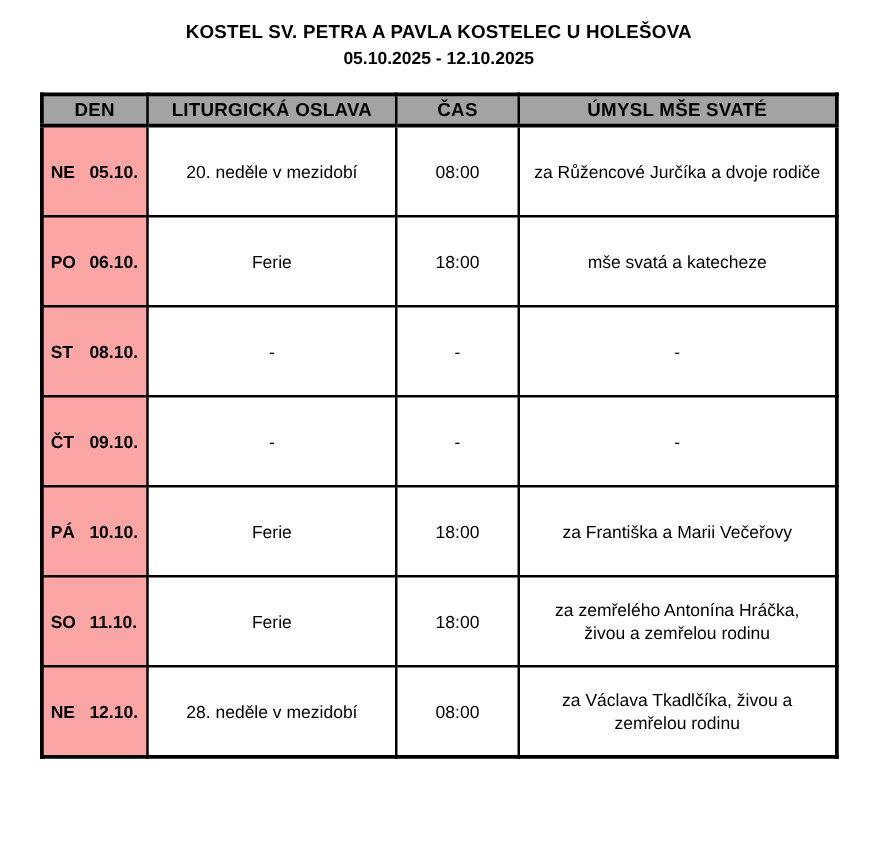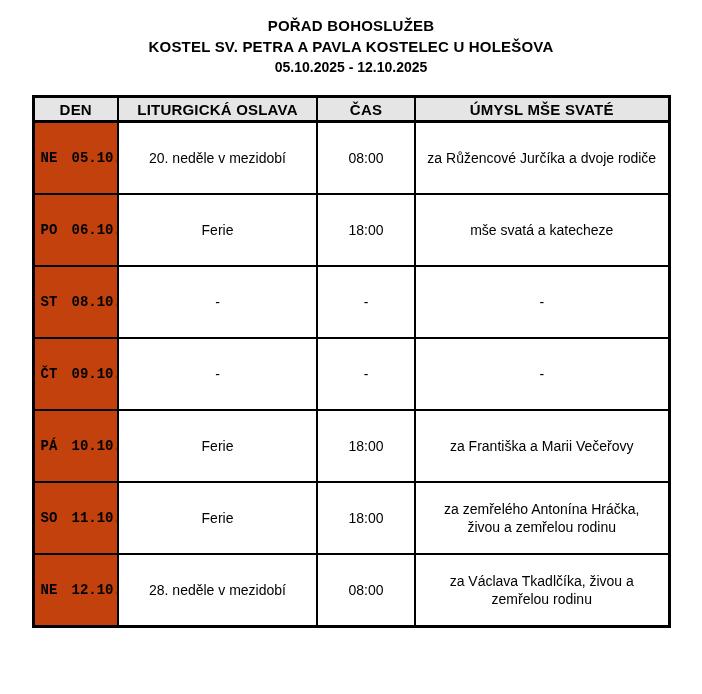--- a/index.html
+++ b/index.html
@@ -30,21 +30,21 @@
     font-weight: bold;
   }
   table.schedule {
     border-collapse: collapse;
     table-layout: fixed;
     width: 636px;
     margin: 17px auto 0 auto;
     border: 3px solid #000000;
   }
   table.schedule th {
-    background: #e5e5e5;
+    background: #a3a3a3;
     border: 2px solid #000000;
     border-bottom: 3px solid #000000;
     font-size: 15px;
     font-weight: bold;
     height: 20px;
     padding: 1px 2px;
     text-align: center;
     vertical-align: middle;
     letter-spacing: 0.2px;
   }
@@ -52,42 +52,40 @@
     border: 2px solid #000000;
     font-size: 14px;
     height: 66px;
     text-align: center;
     vertical-align: middle;
     padding: 2px 6px;
     white-space: pre-line;
     line-height: 18px;
   }
   td.day-cell {
-    background: #c2410c;
+    background: #fca5a5;
     font-weight: bold;
     font-size: 15px;
     padding: 2px 2px 2px 3px;
     white-space: nowrap;
-    font-family: Liberation Mono, monospace;
   }
   .day-inner {
     display: flex;
     align-items: center;
     text-align: left;
   }
   .day-abbr {
     width: 31px;
     flex: 0 0 31px;
   }
 </style>
 </head>
 <body>
 
 <div class="title-block">
-  <div class="title-line-bold">POŘAD BOHOSLUŽEB</div>
   <div class="title-line-bold">KOSTEL SV. PETRA A PAVLA KOSTELEC U HOLEŠOVA</div>
   <div class="title-line-date">05.10.2025 - 12.10.2025</div>
 </div>
 
 <table class="schedule">
   <colgroup>
     <col style="width:85px">
     <col style="width:199px">
     <col style="width:98px">
     <col style="width:254px">

